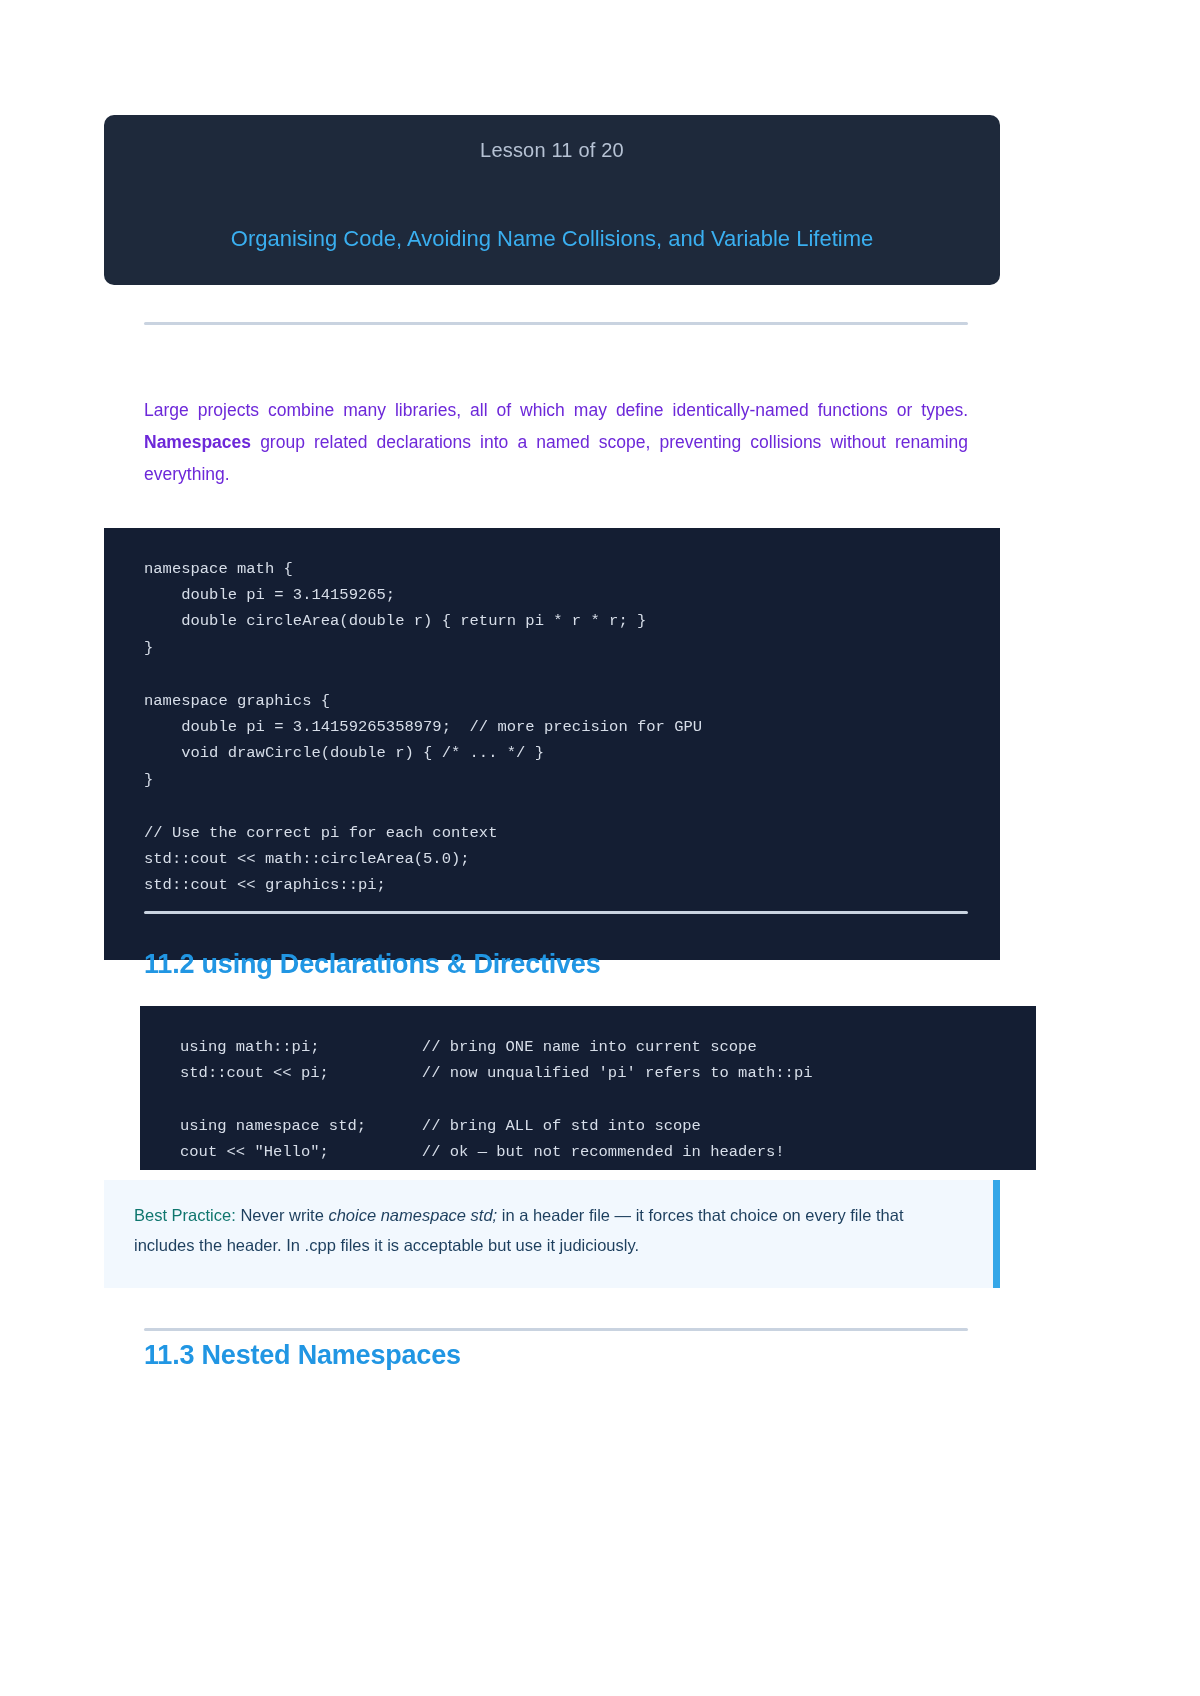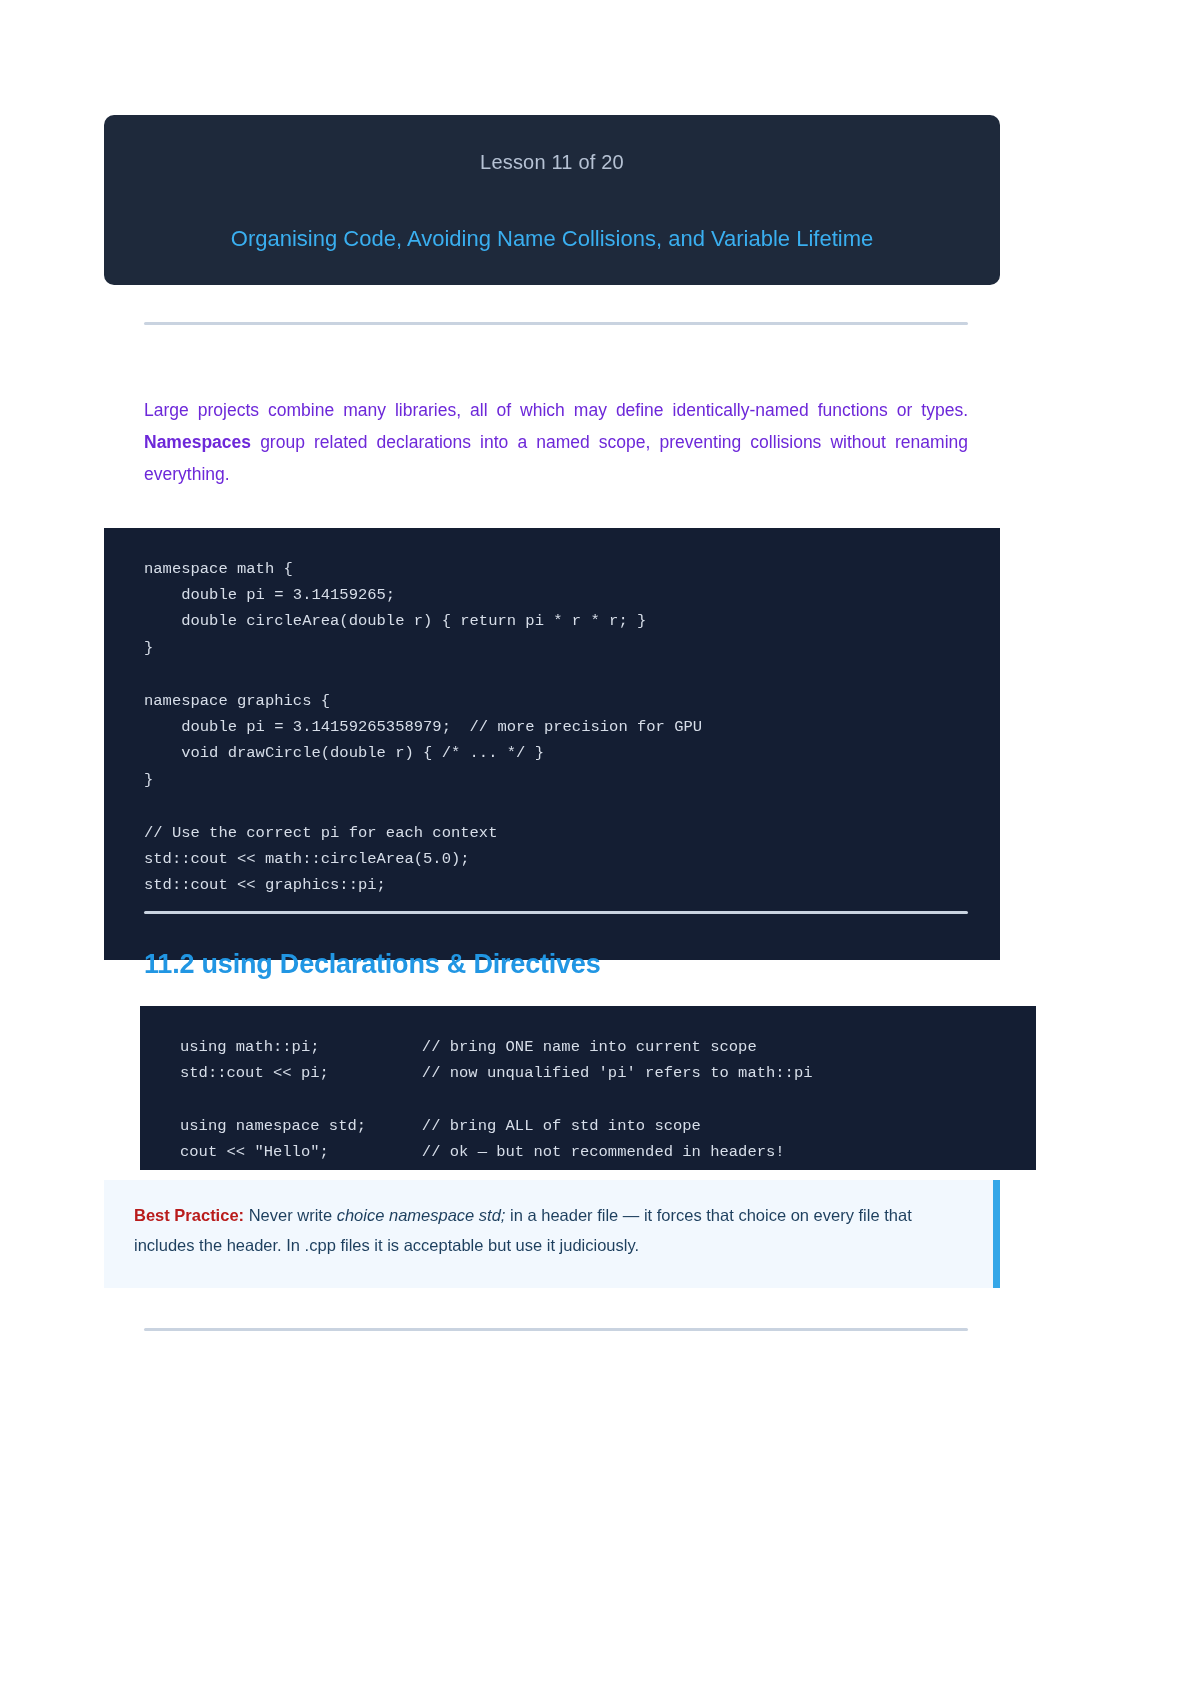--- a/index.html
+++ b/index.html
@@ -35,21 +35,21 @@
     border-radius: 10px;
     overflow: hidden;
   }
   .hero-inner {
     position: relative;
     width: 100%;
     height: 100%;
   }
   .hero-eyebrow {
     position: absolute;
-    top: 36px;
+    top: 24px;
     left: 0;
     width: 100%;
     text-align: center;
     font-size: 20px;
     color: #b6c2d4;
     letter-spacing: 0.2px;
   }
   .hero-title {
     position: absolute;
     top: 78px;
@@ -138,21 +138,21 @@
     top: 1180px;
     width: 896px;
     height: 108px;
     background: #f2f8fe;
     border-right: 7px solid #35a7e8;
     padding: 20px 34px 0 30px;
     font-size: 16.5px;
     line-height: 30px;
     color: #1d3f5e;
   }
-  .callout b { font-weight: bold; color: #b91c1c; }
+  .callout b { font-weight: normal; color: #0f766e; }
   .callout i { font-style: italic; }
 </style>
 </head>
 <body>
 
 <div class="page">
 
   <div class="hero">
     <div class="hero-inner">
       <div class="hero-eyebrow">Lesson 11 of 20</div>
@@ -186,14 +186,15 @@
   <pre class="code c2">using math::pi;           // bring ONE name into current scope
 std::cout &lt;&lt; pi;          // now unqualified 'pi' refers to math::pi
 
 using namespace std;      // bring ALL of std into scope
 cout &lt;&lt; "Hello";          // ok — but not recommended in headers!</pre>
 
   <div class="callout"><b>Best Practice:</b><span> Never write </span><i>choice namespace std;</i><span> in a header file — it forces that choice on every file that includes the header. In .cpp files it is acceptable but use it judiciously.</span></div>
 
   <div class="rule r3"></div>
 
+  <div class="h2 s3">11.3 Nested Namespaces</div>
 
 </div>
 
 </body></html>

